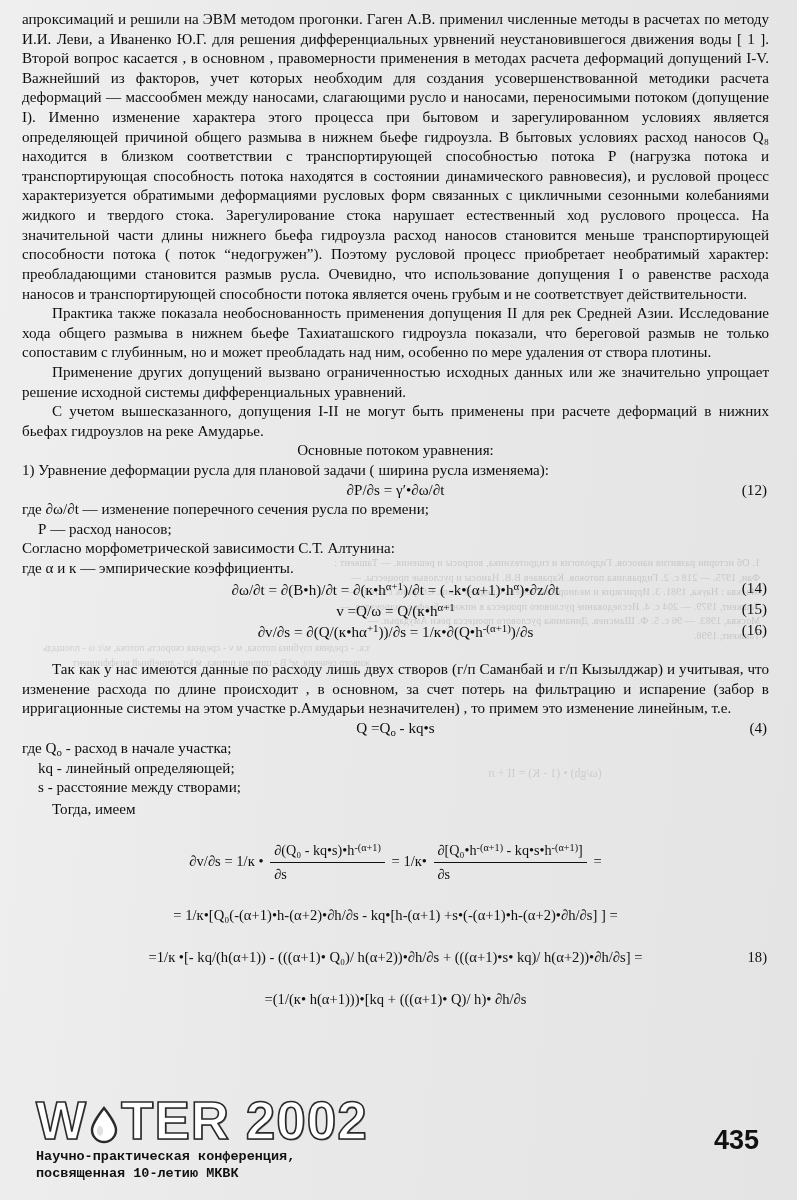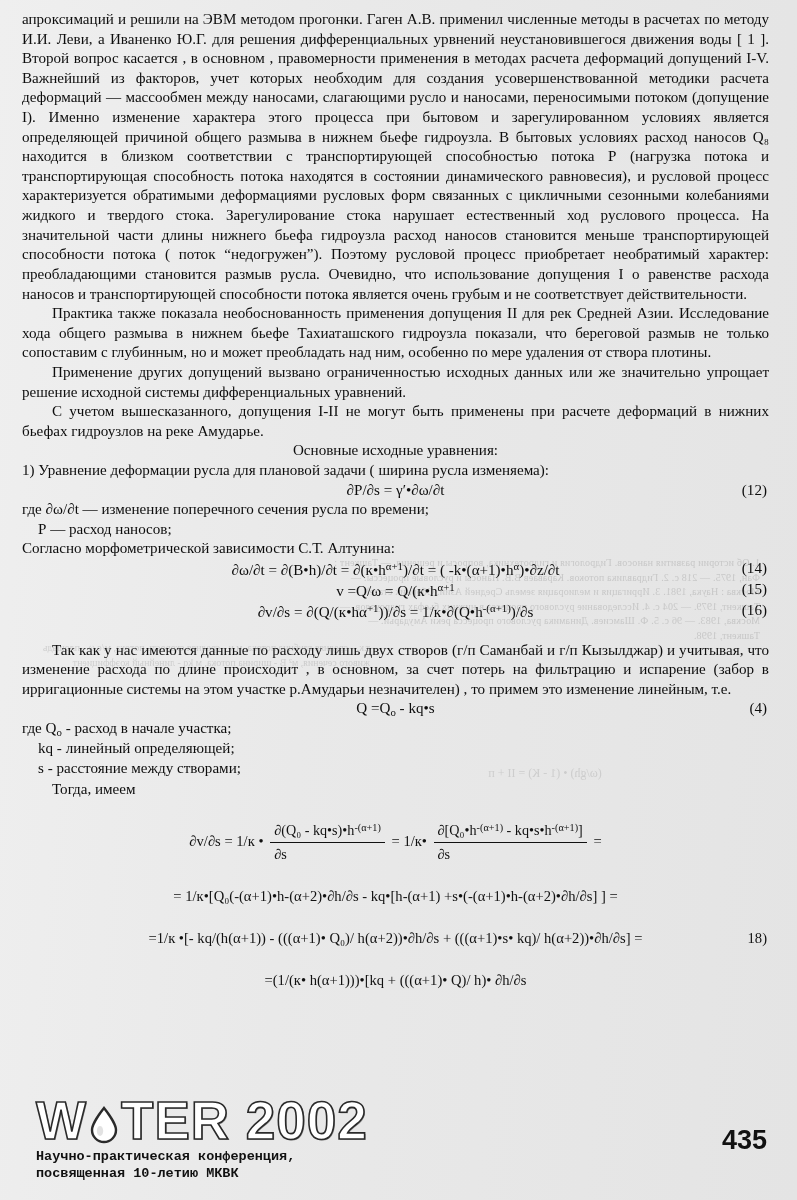--- a/index.html
+++ b/index.html
@@ -160,21 +160,21 @@
   .footer-sub {
     font-family: Liberation Mono, monospace;
     font-size: 13.5px;
     font-weight: bold;
     color: #111;
     line-height: 1.25;
     margin-top: 2px;
   }
   .page-no {
     position: absolute;
-    right: 0;
+    right: 8px;
     bottom: 18px;
     font-family: "Liberation Sans", sans-serif;
     font-weight: bold;
     font-size: 27px;
     color: #111;
   }
 </style>
 </head>
 <body>
 
@@ -192,35 +192,36 @@
     kq - линейный коэффициент</div>
   <div class="ghost3">(ω/gh)       • (1 - К)    =  II  + п</div>
 
   <div class="body-text">
 
     <p>апроксимаций и решили на ЭВМ методом прогонки. Гаген А.В. применил численные методы в расчетах по методу И.И. Леви, а Иваненко Ю.Г. для решения дифференциальных урвнений  неустановившегося движения воды [ 1 ]. Второй вопрос касается , в основном , правомерности применения в методах расчета деформаций допущений I-V. Важнейший из факторов, учет которых необходим для создания усовершенствованной методики расчета деформаций — массообмен между наносами, слагающими русло и наносами, переносимыми потоком (допущение I). Именно изменение характера этого процесса при бытовом и зарегулированном  условиях является определяющей причиной общего размыва в нижнем бьефе гидроузла. В бытовых условиях расход наносов Q₈ находится в близком соответствии с транспортирующей способностью потока Р (нагрузка потока и транспортирующая способность потока находятся в состоянии динамического равновесия), и русловой процесс характеризуется обратимыми деформациями русловых форм связанных с цикличными сезонными колебаниями жидкого и твердого стока. Зарегулирование стока нарушает естественный ход руслового процесса. На значительной части длины нижнего бьефа гидроузла расход наносов становится меньше транспортирующей способности потока ( поток “недогружен”). Поэтому русловой процесс приобретает необратимый характер: преобладающими становится размыв русла. Очевидно, что использование допущения I о равенстве расхода наносов и транспортирующей способности потока является очень грубым и не соответствует действительности.</p>
     <p class="indent">Практика также показала необоснованность применения допущения II для рек Средней Азии. Исследование хода общего размыва в нижнем бьефе Тахиаташского гидроузла показали, что береговой размыв не только сопоставим с глубинным, но и может преобладать над ним, особенно по мере удаления от створа плотины.</p>
     <p class="indent">Применение других допущений вызвано ограниченностью исходных данных или же значительно упрощает решение исходной системы дифференциальных уравнений.</p>
     <p class="indent">С учетом вышесказанного, допущения I-II не могут быть применены при расчете деформаций  в нижних бьефах гидроузлов на реке Амударье.</p>
 
-    <p class="sec-title">Основные исходные уравнения:</p>
+    <p class="sec-title">Основные потоком уравнения:</p>
 
     <p class="lead">1) Уравнение деформации русла для плановой задачи ( ширина русла изменяема):</p>
 
     <p class="eqline">
       <span>∂P/∂s = γ′•∂ω/∂t</span>
       <span class="eqnum">(12)</span>
     </p>
 
     <p class="lead">где ∂ω/∂t — изменение поперечного сечения русла по времени;</p>
     <p class="pad-left-1">Р — расход наносов;</p>
 
     <p class="lead">Согласно морфометрической зависимости С.Т. Алтунина:</p>
 
 
+    <p class="lead">где α и к — эмпирические коэффициенты.</p>
 
 
     <p class="eqline">
       <span>∂ω/∂t = ∂(В•h)/∂t = ∂(к•h</span><sup>α+1</sup><span>)/∂t = ( -k•(α+1)•h</span><sup>α</sup><span>)•∂z/∂t</span>
       <span class="eqnum">(14)</span>
     </p>
 
     <p class="eqline">
       <span>v  =Q/ω = Q/(к•h</span><sup>α+1</sup>
       <span class="eqnum">(15)</span>

